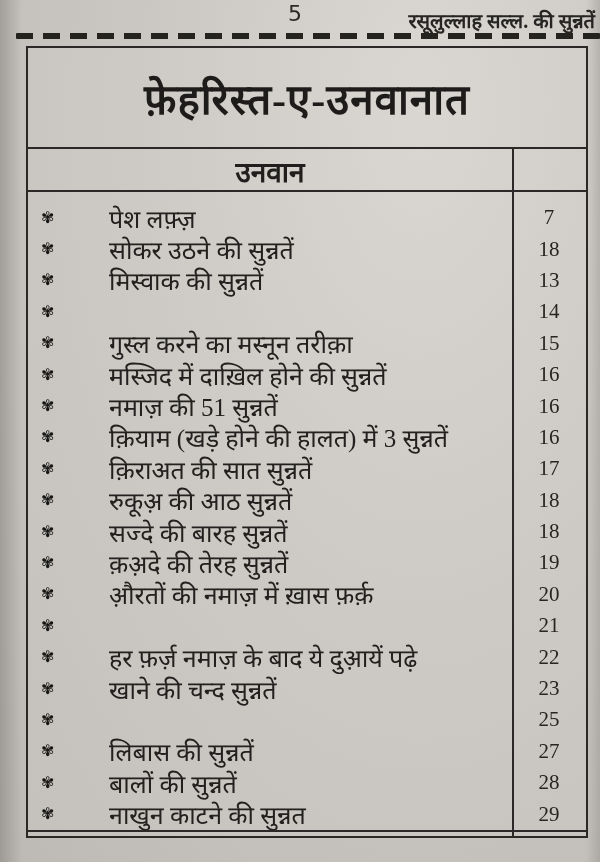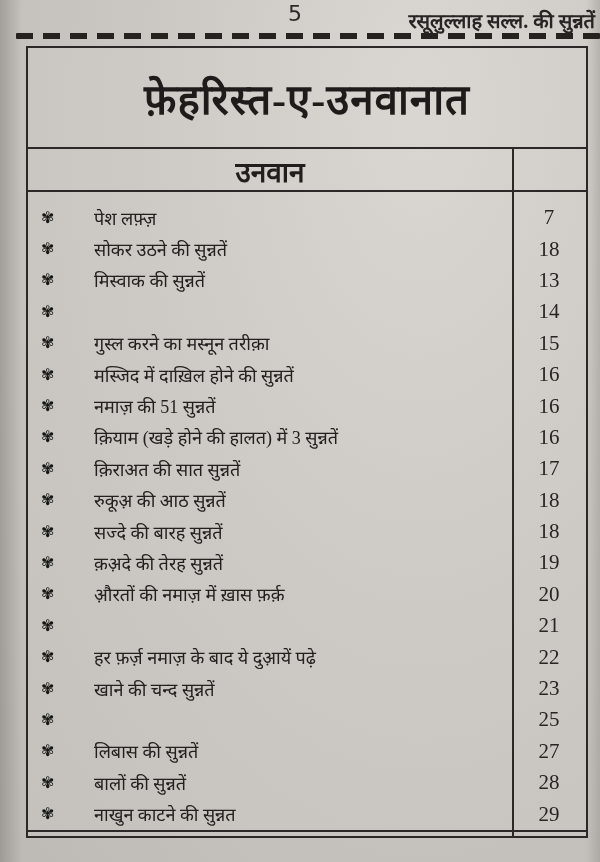--- a/index.html
+++ b/index.html
@@ -125,22 +125,22 @@
   }
   .bullet {
     margin-left: 13px;
     width: 20px;
     font-size: 16px;
     line-height: 1;
     color: #161614;
     text-align: left;
   }
   .topic {
-    margin-left: 33px;
-    font-size: 18px;
+    margin-left: 48px;
+    font-size: 25px;
     color: #22211f;
   }
   .page-cell {
     flex: 1;
     text-align: center;
     font-size: 21px;
     color: #262523;
   }
 </style>
 </head>

